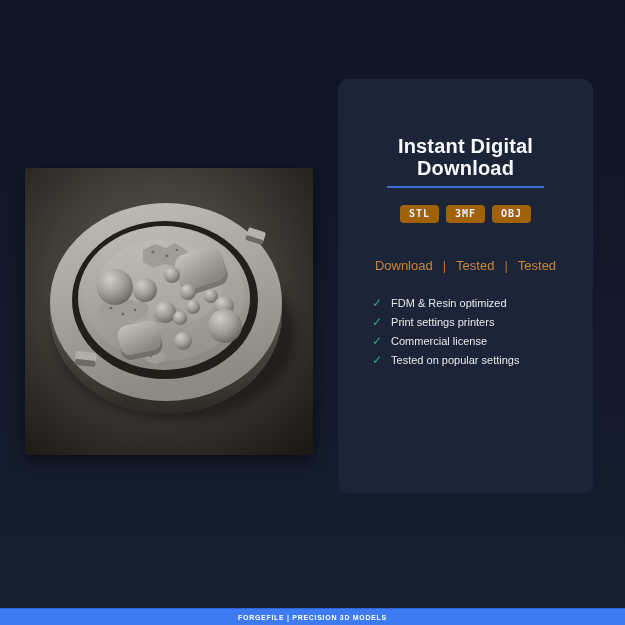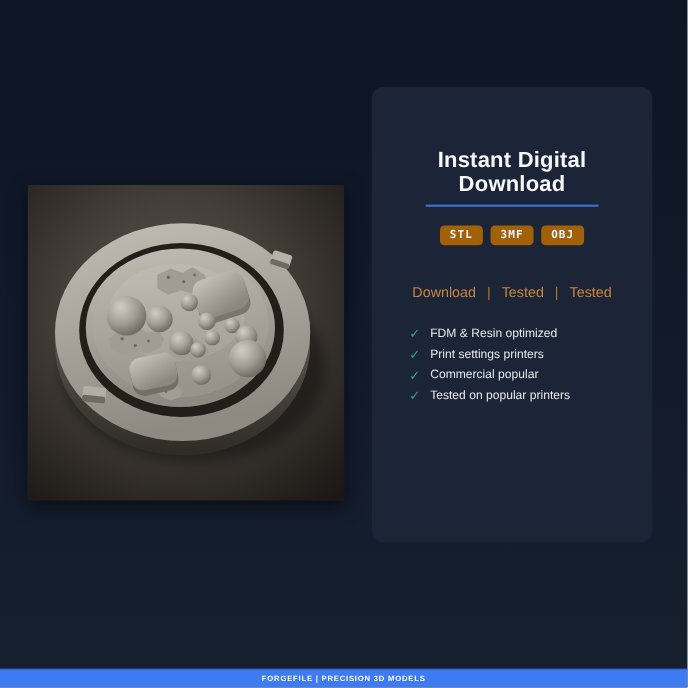--- a/index.html
+++ b/index.html
@@ -219,24 +219,24 @@
     <li class="feature">
       <span class="check">✓</span>
       <span>FDM &amp; Resin optimized</span>
     </li>
     <li class="feature">
       <span class="check">✓</span>
       <span>Print settings printers</span>
     </li>
     <li class="feature">
       <span class="check">✓</span>
-      <span>Commercial popular</span>
-    </li>
-    <li class="feature">
-      <span class="check">✓</span>
-      <span>Tested on popular printers</span>
+      <span>Commercial license</span>
+    </li>
+    <li class="feature">
+      <span class="check">✓</span>
+      <span>Tested on popular settings</span>
     </li>
   </ul>
 </aside>
 
 <footer class="footer">
   <span>FORGEFILE | PRECISION 3D MODELS</span>
 </footer>
 
 </body></html>

